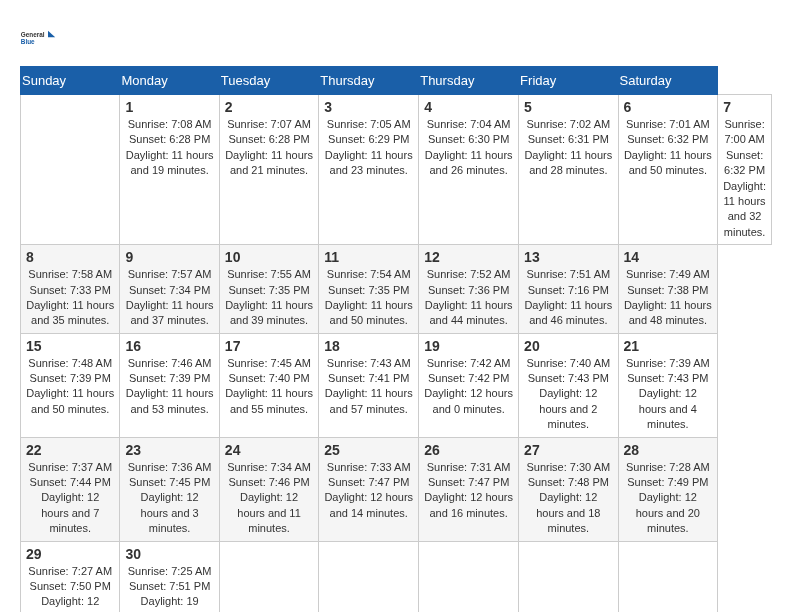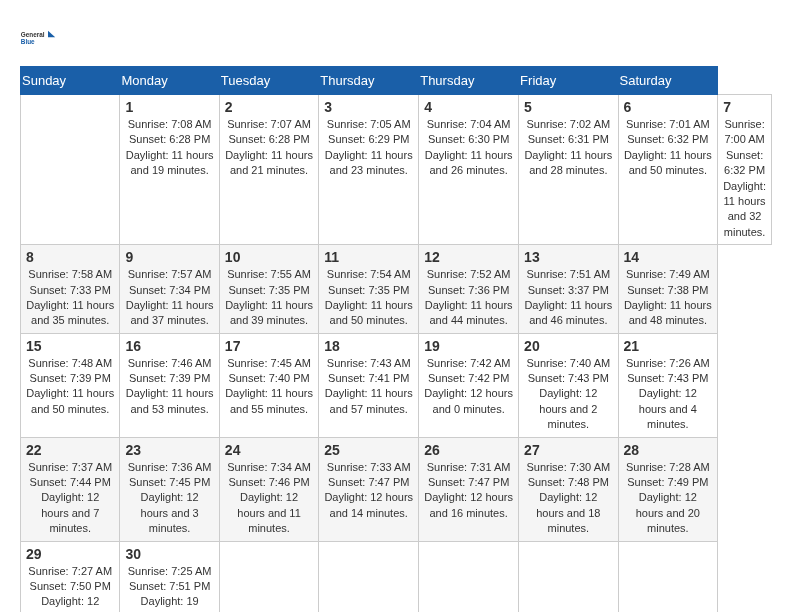--- a/index.html
+++ b/index.html
@@ -206,21 +206,21 @@
         <div class="day-info">
           <span>Sunrise: 7:52 AM</span><br>
           <span>Sunset: 7:36 PM</span><br>
           <span>Daylight: 11 hours and 44 minutes.</span>
         </div>
       </td>
         <td>
         <span class="day-num">13</span>
         <div class="day-info">
           <span>Sunrise: 7:51 AM</span><br>
-          <span>Sunset: 3:37 PM</span><br>
+          <span>Sunset: 7:16 PM</span><br>
           <span>Daylight: 11 hours and 46 minutes.</span>
         </div>
       </td>
         <td>
         <span class="day-num">14</span>
         <div class="day-info">
           <span>Sunrise: 7:49 AM</span><br>
           <span>Sunset: 7:38 PM</span><br>
           <span>Daylight: 11 hours and 48 minutes.</span>
         </div>
@@ -271,21 +271,21 @@
         <span class="day-num">20</span>
         <div class="day-info">
           <span>Sunrise: 7:40 AM</span><br>
           <span>Sunset: 7:43 PM</span><br>
           <span>Daylight: 12 hours and 2 minutes.</span>
         </div>
       </td>
         <td>
         <span class="day-num">21</span>
         <div class="day-info">
-          <span>Sunrise: 7:26 AM</span><br>
+          <span>Sunrise: 7:39 AM</span><br>
           <span>Sunset: 7:43 PM</span><br>
           <span>Daylight: 12 hours and 4 minutes.</span>
         </div>
       </td>
       </tr>
       <tr>
         <td>
         <span class="day-num">22</span>
         <div class="day-info">
           <span>Sunrise: 7:37 AM</span><br>

